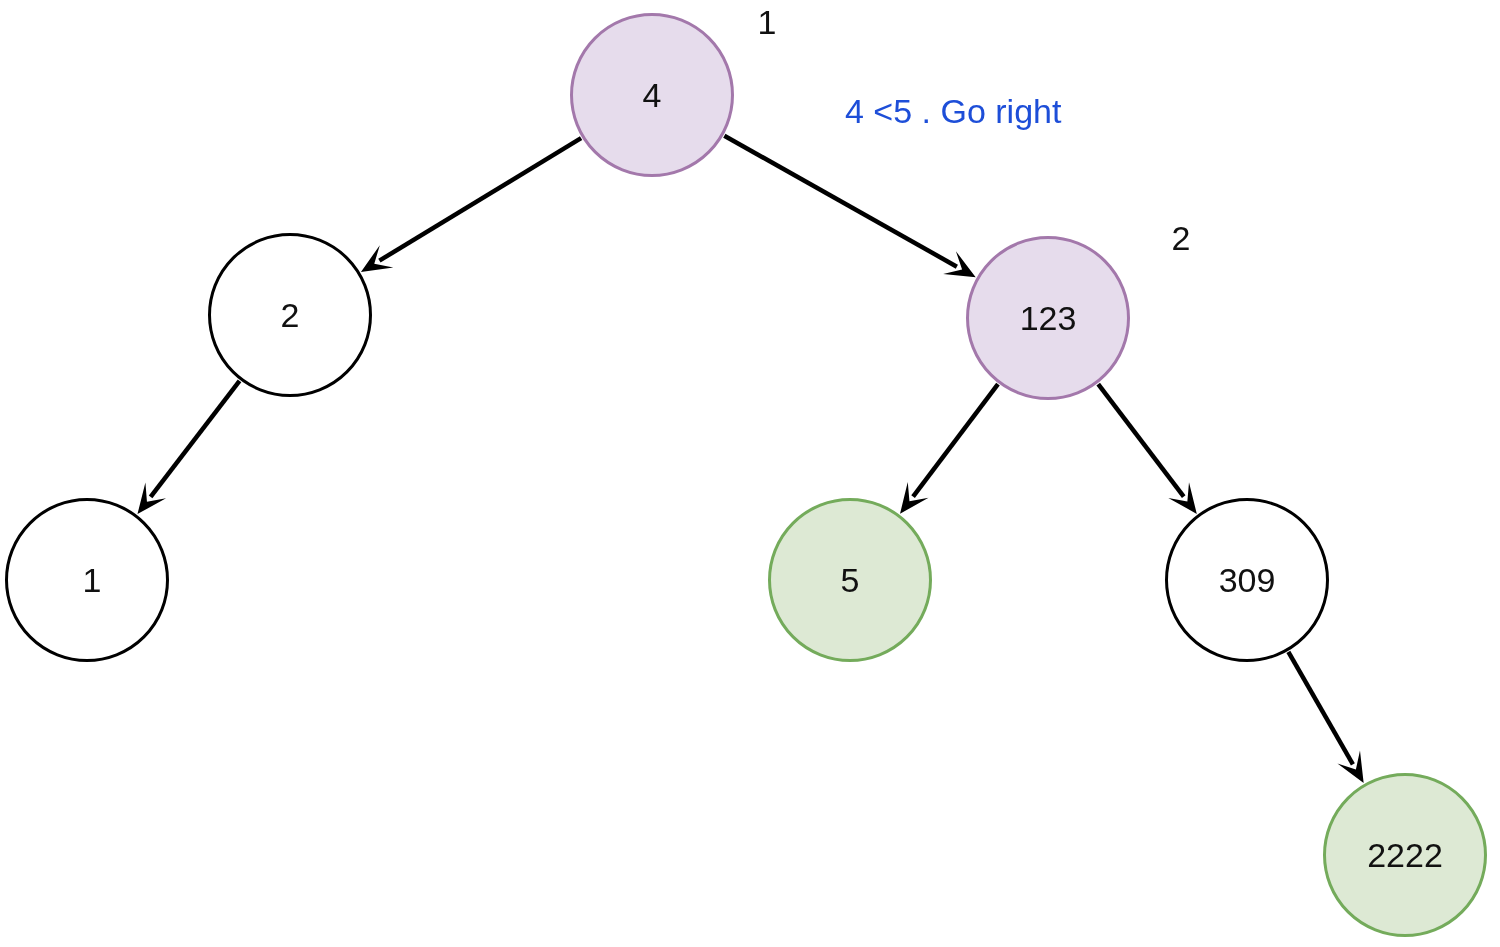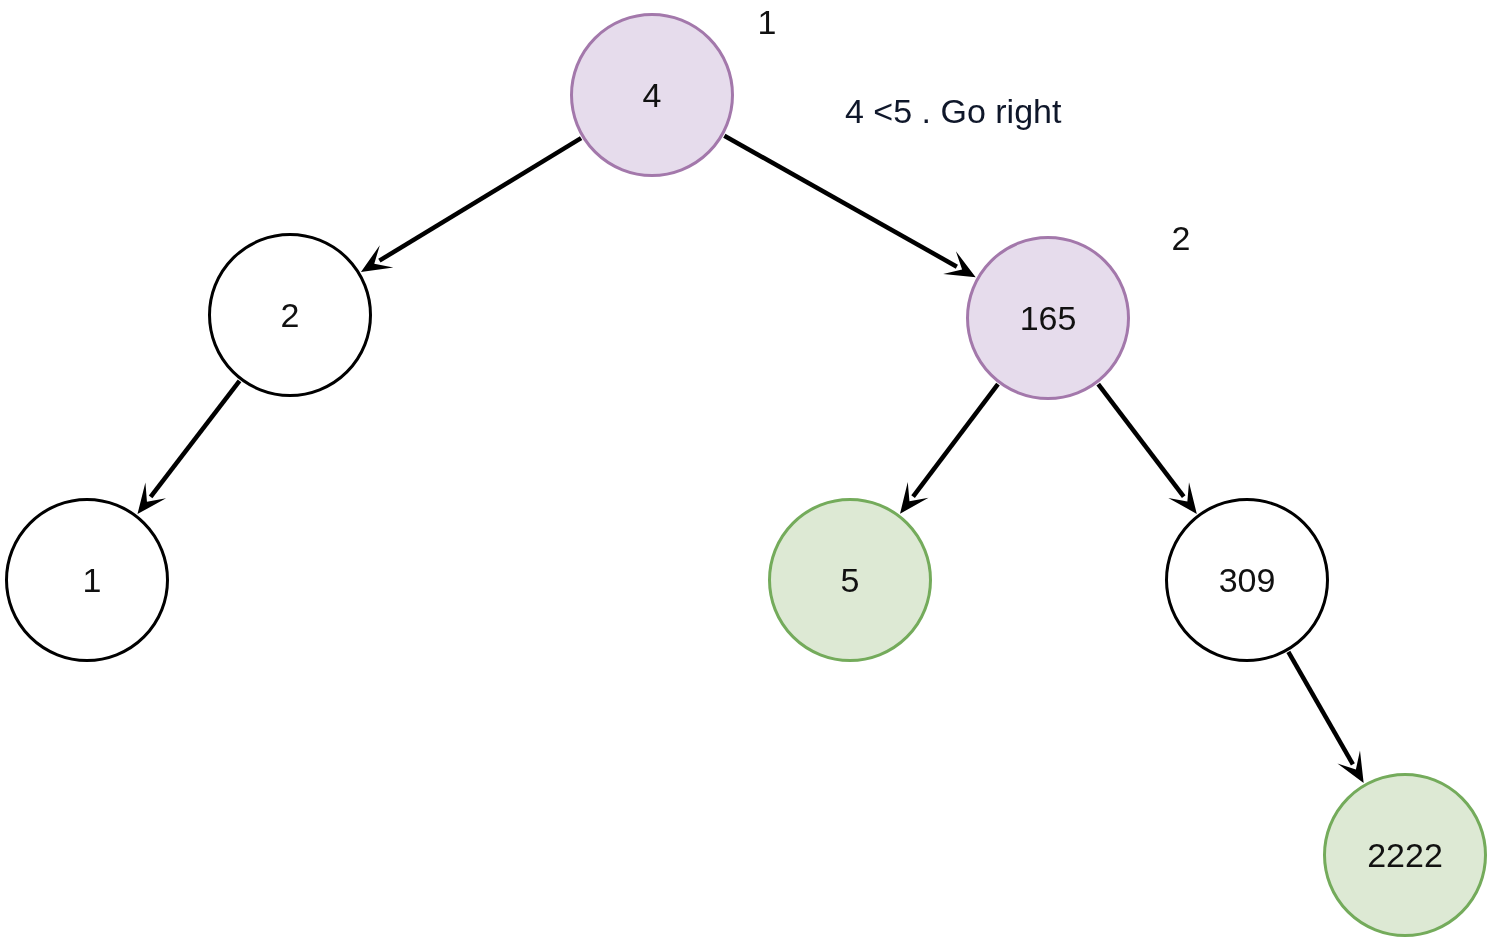--- a/index.html
+++ b/index.html
@@ -49,21 +49,21 @@
     font-weight: 400;
     color: #111111;
     white-space: nowrap;
     transform: translate(-50%, -50%);
   }
   .edge-label {
     position: absolute;
     font-family: "Liberation Sans", sans-serif;
     font-size: 34px;
     font-weight: 400;
-    color: #0f172a;
+    color: #1d4ed8;
     white-space: nowrap;
     transform: translate(0, -50%);
   }
 </style>
 </head>
 <body>
 
 <div id="canvas">
 
   <svg id="edge-layer" viewBox="0 0 1500 947" xmlns="http://www.w3.org/2000/svg">
@@ -100,21 +100,21 @@
       <div class="node" style="left: 966px; top: 236px; width: 164px; height: 164px; background: rgb(230, 220, 236); border: 3px solid rgb(163, 120, 171);"></div>
       <div class="node" style="left: 768px; top: 498px; width: 164px; height: 164px; background: rgb(221, 233, 212); border: 3px solid rgb(116, 171, 91);"></div>
       <div class="node" style="left: 1165px; top: 498px; width: 164px; height: 164px; background: rgb(255, 255, 255); border: 3px solid rgb(0, 0, 0);"></div>
       <div class="node" style="left: 1323px; top: 773px; width: 164px; height: 164px; background: rgb(221, 233, 212); border: 3px solid rgb(116, 171, 91);"></div>
     </div>
 
   <div id="label-layer">
       <div class="node-label" style="left: 652px; top: 95px;">4</div>
       <div class="node-label" style="left: 290px; top: 315px;">2</div>
       <div class="node-label" style="left: 92px; top: 580px;">1</div>
-      <div class="node-label" style="left: 1048px; top: 318px;">165</div>
+      <div class="node-label" style="left: 1048px; top: 318px;">123</div>
       <div class="node-label" style="left: 850px; top: 580px;">5</div>
       <div class="node-label" style="left: 1247px; top: 580px;">309</div>
       <div class="node-label" style="left: 1405px; top: 855px; text-align: right;">2222</div>
       <div class="step-label" style="left: 767px; top: 22px;">1</div>
       <div class="step-label" style="left: 1181px; top: 238px;">2</div>
       <div class="edge-label" style="left: 845px; top: 111px;">4 &lt;5 . Go right</div>
     </div>
 
 </div>
 

